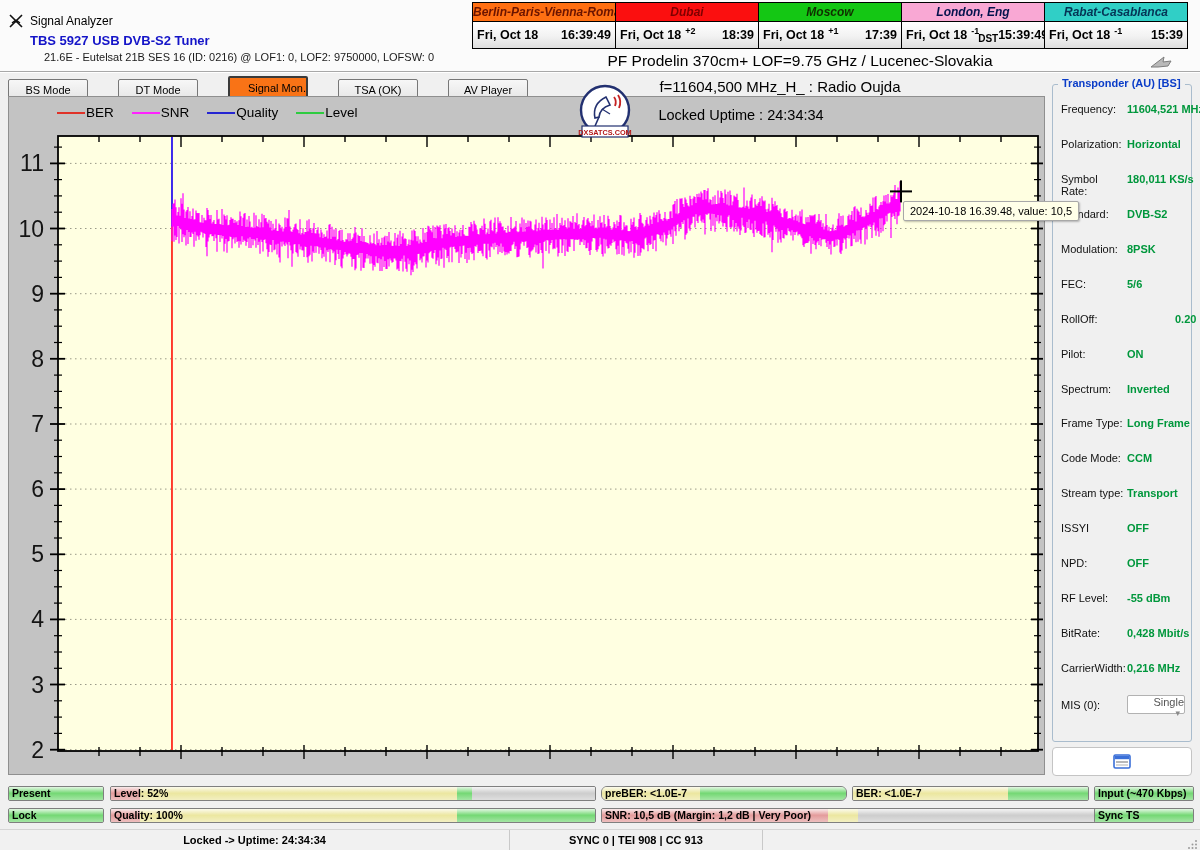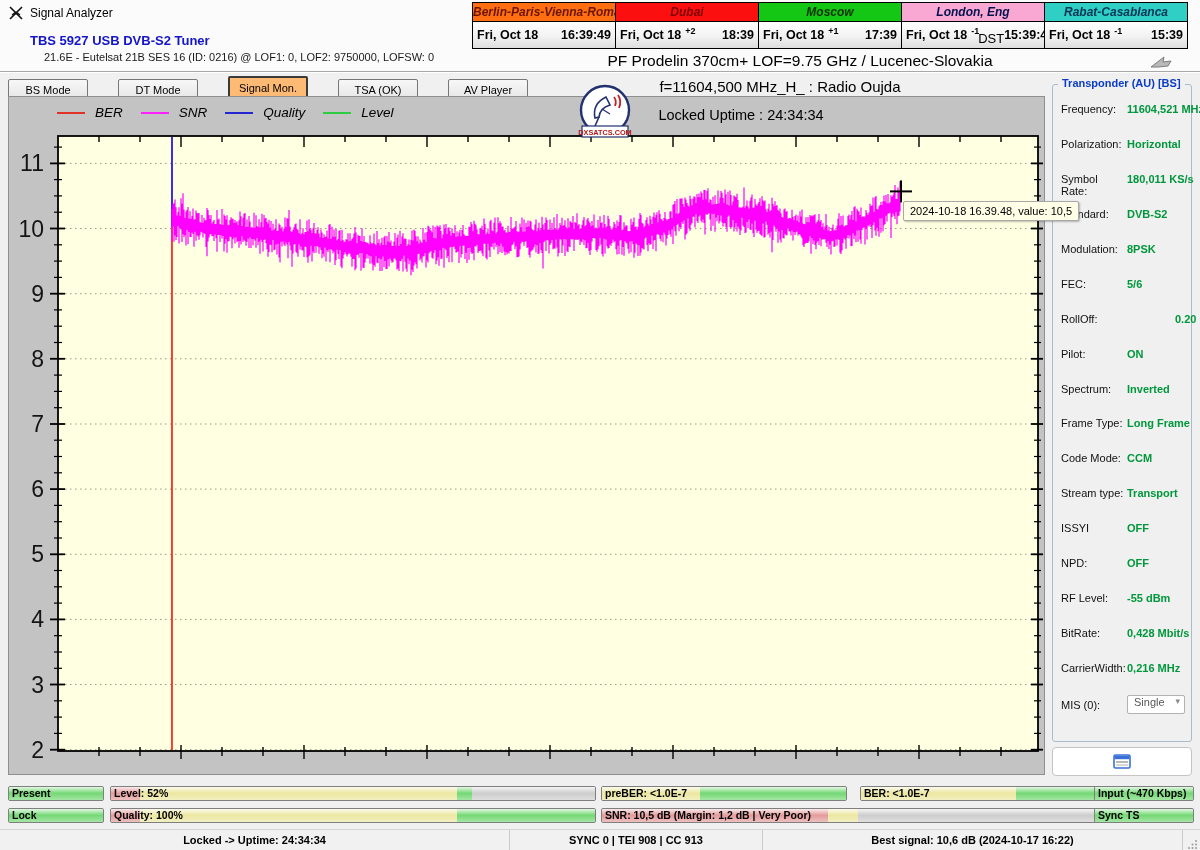--- a/index.html
+++ b/index.html
@@ -4,63 +4,63 @@
 <style>
   html,body{margin:0;padding:0;}
   body{
     width:1200px;height:850px;position:relative;overflow:hidden;
     background:#f0f0f0;
     font-family:"Liberation Sans","DejaVu Sans",sans-serif;
     -webkit-user-select:none;user-select:none;
   }
   
   #header-block{position:absolute;left:0;top:0;width:1200px;height:71px;background:#fbfbfb;border-bottom:1px solid #a8a8a8;box-shadow:0 1px 0 #ffffff;}
-  #titlebar{position:absolute;left:0;top:0;height:26px;display:flex;align-items:center;}
+  #titlebar{position:absolute;left:0;top:8px;height:26px;display:flex;align-items:center;}
   #app-title{font-size:12px;color:#000;margin-left:6px;}
   #app-icon{margin-left:8px;width:16px;height:16px;}
   #tuner-name{position:absolute;left:30px;top:33px;font-size:13px;font-weight:bold;color:#1414c8;}
   #tuner-details{position:absolute;left:44px;top:51px;font-size:11px;color:#1a1a1a;}
   #dish-line{position:absolute;left:420px;top:52px;width:760px;text-align:center;font-size:15.5px;color:#000;}
   
   #clocks{position:absolute;left:473px;top:2px;display:flex;}
   .clock-cell{width:142px;border:1px solid #000;margin-left:-1px;background:#fff;}
   .clock-head{height:18px;line-height:18px;text-align:center;font-size:12px;font-weight:bold;font-style:italic;border-bottom:1px solid #000;overflow:hidden;white-space:nowrap;}
   .clock-time{height:26px;display:flex;align-items:center;background:linear-gradient(180deg,#ffffff 0%,#f2f2f2 55%,#dedede 100%);font-weight:bold;font-size:12.5px;color:#000;}
   .clock-date{padding-left:4px;white-space:nowrap;}
   .clock-offset{font-size:9px;font-weight:bold;margin-left:4px;position:relative;top:-4px;}
-  .clock-offnote{font-size:13px;font-weight:normal;position:relative;top:3px;margin-left:-1px;}
+  .clock-offnote{font-size:10px;font-weight:bold;position:relative;top:3px;margin-left:-1px;}
   .clock-hm{margin-left:auto;padding-right:4px;white-space:nowrap;}
   #pointer-icon{position:absolute;left:1148px;top:53px;width:26px;height:17px;}
   
   #tabs{position:absolute;left:8px;top:77px;display:flex;align-items:flex-end;height:22px;gap:28px;}
   .tab{width:80px;height:20px;line-height:20px;text-align:center;font-size:11px;color:#000;
        background:linear-gradient(#f7f7f7,#e7e7e7);border:1px solid #777;margin-right:2px;box-sizing:border-box;border-radius:2px 2px 0 0;cursor:default;}
-  .tab.active{background:#fdba74;border:2px solid #3a3a3a;height:23px;line-height:20px;}
+  .tab.active{background:#f97316;border:2px solid #3a3a3a;height:23px;line-height:20px;text-align:right;}
   #freq-line{position:absolute;left:500px;top:78px;width:560px;text-align:center;font-size:15px;color:#000;}
   
   #chart-panel{position:absolute;left:8px;top:96px;width:1037px;height:679px;background:#c3c3c3;border:1px solid #8f8f8f;box-sizing:border-box;}
   #uptime-line{position:absolute;left:532px;top:10px;width:400px;text-align:center;font-size:14.5px;color:#000;}
   #legend{position:absolute;left:48px;top:8px;display:flex;gap:18px;align-items:center;}
-  .legend-item{display:flex;align-items:center;gap:10px;font-style:italic;}
+  .legend-item{display:flex;align-items:center;gap:1px;}
   .legend-line{width:28px;height:2px;}
   .legend-label{font-size:13.5px;color:#000;}
   #chart-svg{position:absolute;left:0;top:0;}
   #chart-tooltip{position:absolute;left:894px;top:104px;background:#ffffe8;border:1px solid #a8a8a8;border-radius:2px;
       box-shadow:1px 1px 2px rgba(0,0,0,.25);font-size:11px;color:#000;padding:3px 6px;white-space:nowrap;z-index:5;}
   #dx-logo{position:absolute;left:575px;top:84px;width:60px;height:58px;z-index:9;}
   
   #sidebar{position:absolute;left:1052px;top:84px;width:140px;height:658px;border:1px solid #a9bccd;border-radius:3px;box-sizing:border-box;}
   #sidebar-title{position:absolute;left:1058px;top:77px;background:#f0f0f0;padding:0 4px;font-size:11px;font-weight:bold;color:#0a3cc8;z-index:2;}
   #tp-rows{position:absolute;left:8px;top:18px;width:126px;height:572px;display:flex;flex-direction:column;justify-content:space-between;}
   .tp-row{display:flex;align-items:baseline;height:13px;}
   .tp-label{width:66px;flex-shrink:0;font-size:11px;color:#111;}
   .tp-value{font-size:11px;font-weight:bold;color:#00973c;white-space:nowrap;}
   #mis-row{position:absolute;left:8px;top:610px;width:126px;display:flex;align-items:center;}
   #mis-label{width:66px;font-size:11px;color:#111;}
-  #mis-select{width:58px;height:19px;border:1px solid #b2b2b2;border-radius:2px;background:#fff;display:flex;align-items:flex-start;font-size:11px;color:#555;padding-left:6px;box-sizing:border-box;}
+  #mis-select{width:58px;height:19px;border:1px solid #b2b2b2;border-radius:2px;background:#fff;display:flex;align-items:flex-end;font-size:11px;color:#555;padding-left:6px;box-sizing:border-box;flex-direction:column;}
   #mis-chevron{margin-left:auto;margin-right:4px;color:#8a8a8a;font-size:9px;}
   #save-btn{position:absolute;left:1052px;top:747px;width:140px;height:29px;background:#fff;border:1px solid #c4c4c4;border-radius:4px;box-sizing:border-box;display:flex;align-items:center;justify-content:center;cursor:default;}
   
   .gauge{position:absolute;height:15px;border:1px solid #7f7f7f;border-radius:2px;background:#d8d8d8;overflow:hidden;box-sizing:border-box;}
   .gauge .seg{position:absolute;top:0;bottom:0;}
   .gauge .glabel{position:absolute;left:3px;top:0;line-height:13px;font-size:10.5px;font-weight:bold;color:#000;z-index:2;white-space:nowrap;}
   
   #statusbar{position:absolute;left:0;top:829px;width:1200px;height:21px;background:#f1f1f1;border-top:1px solid #d5d5d5;display:flex;}
   .sb-sec{height:100%;line-height:20px;text-align:center;font-size:11px;font-weight:bold;color:#000;border-right:1px solid #c9c9c9;box-sizing:border-box;}
   #sb-grip{margin-left:auto;width:16px;height:100%;display:flex;align-items:flex-end;justify-content:flex-end;padding:0 2px 2px 0;box-sizing:border-box;}
@@ -416,26 +416,26 @@
       <div class="seg" style="left: 0%; width: 100%; background: linear-gradient(rgba(255, 255, 255, 0.8), rgba(255, 255, 255, 0) 48%, rgba(255, 255, 255, 0.35)), rgb(116, 216, 116);"></div>
       <span class="glabel">Present</span>
     </div>
     <div class="gauge" style="left: 110px; top: 786px; width: 486px;">
       <div class="seg" style="left: 0%; width: 6%; background: linear-gradient(rgba(255, 255, 255, 0.8), rgba(255, 255, 255, 0) 48%, rgba(255, 255, 255, 0.35)), rgb(228, 156, 156);"></div>
       <div class="seg" style="left: 6%; width: 65.5%; background: linear-gradient(rgba(255, 255, 255, 0.8), rgba(255, 255, 255, 0) 48%, rgba(255, 255, 255, 0.35)), rgb(236, 231, 160);"></div>
       <div class="seg" style="left: 71.5%; width: 3%; background: linear-gradient(rgba(255, 255, 255, 0.8), rgba(255, 255, 255, 0) 48%, rgba(255, 255, 255, 0.35)), rgb(116, 216, 116);"></div>
       <div class="seg" style="left: 74.5%; width: 25.5%; background: linear-gradient(rgba(255, 255, 255, 0.8), rgba(255, 255, 255, 0) 48%, rgba(255, 255, 255, 0.35)), rgb(205, 205, 205);"></div>
       <span class="glabel">Level: 52%</span>
     </div>
-    <div class="gauge" style="left: 601px; top: 786px; width: 246px;">
+    <div class="gauge" style="left: 601px; top: 786px; width: 246px; border-radius: 6px;">
       <div class="seg" style="left: 0%; width: 40%; background: linear-gradient(rgba(255, 255, 255, 0.8), rgba(255, 255, 255, 0) 48%, rgba(255, 255, 255, 0.35)), rgb(236, 231, 160);"></div>
       <div class="seg" style="left: 40%; width: 60%; background: linear-gradient(rgba(255, 255, 255, 0.8), rgba(255, 255, 255, 0) 48%, rgba(255, 255, 255, 0.35)), rgb(116, 216, 116);"></div>
       <span class="glabel">preBER: &lt;1.0E-7</span>
     </div>
-    <div class="gauge" style="left: 852px; top: 786px; width: 237px; margin-left: 8px;">
+    <div class="gauge" style="left: 852px; top: 786px; width: 237px;">
       <div class="seg" style="left: 0%; width: 66%; background: linear-gradient(rgba(255, 255, 255, 0.8), rgba(255, 255, 255, 0) 48%, rgba(255, 255, 255, 0.35)), rgb(236, 231, 160);"></div>
       <div class="seg" style="left: 66%; width: 34%; background: linear-gradient(rgba(255, 255, 255, 0.8), rgba(255, 255, 255, 0) 48%, rgba(255, 255, 255, 0.35)), rgb(116, 216, 116);"></div>
       <span class="glabel">BER: &lt;1.0E-7</span>
     </div>
     <div class="gauge" style="left: 1094px; top: 786px; width: 100px;">
       <div class="seg" style="left: 0%; width: 100%; background: linear-gradient(rgba(255, 255, 255, 0.8), rgba(255, 255, 255, 0) 48%, rgba(255, 255, 255, 0.35)), rgb(116, 216, 116);"></div>
       <span class="glabel">Input (~470 Kbps)</span>
     </div>
     <div class="gauge" style="left: 8px; top: 808px; width: 96px;">
       <div class="seg" style="left: 0%; width: 100%; background: linear-gradient(rgba(255, 255, 255, 0.8), rgba(255, 255, 255, 0) 48%, rgba(255, 255, 255, 0.35)), rgb(116, 216, 116);"></div>
@@ -455,21 +455,20 @@
     </div>
     <div class="gauge" style="left: 1094px; top: 808px; width: 100px; padding-left: 17px;">
       <div class="seg" style="left: 0%; width: 100%; background: linear-gradient(rgba(255, 255, 255, 0.8), rgba(255, 255, 255, 0) 48%, rgba(255, 255, 255, 0.35)), rgb(116, 216, 116);"></div>
       <span class="glabel">Sync TS</span>
     </div>
   </div>
 
 <div id="statusbar">
   <div class="sb-sec" style="width:510px">Locked -&gt; Uptime: 24:34:34</div>
   <div class="sb-sec" style="width:253px">SYNC 0 | TEI 908 | CC 913</div>
-  <div class="sb-sec" style="width:420px">Best signal: 10,6 dB (2024-10-17 16:22)</div>
   <div id="sb-grip">
     <svg width="10" height="10" viewBox="0 0 10 10">
       <circle cx="8" cy="2" r="1" fill="#9a9a9a"></circle>
         <circle cx="8" cy="5.5" r="1" fill="#9a9a9a"></circle>
         <circle cx="8" cy="9" r="1" fill="#9a9a9a"></circle>
       <circle cx="4.5" cy="5.5" r="1" fill="#9a9a9a"></circle>
         <circle cx="4.5" cy="9" r="1" fill="#9a9a9a"></circle>
         <circle cx="1" cy="9" r="1" fill="#9a9a9a"></circle>
     </svg>
   </div>

